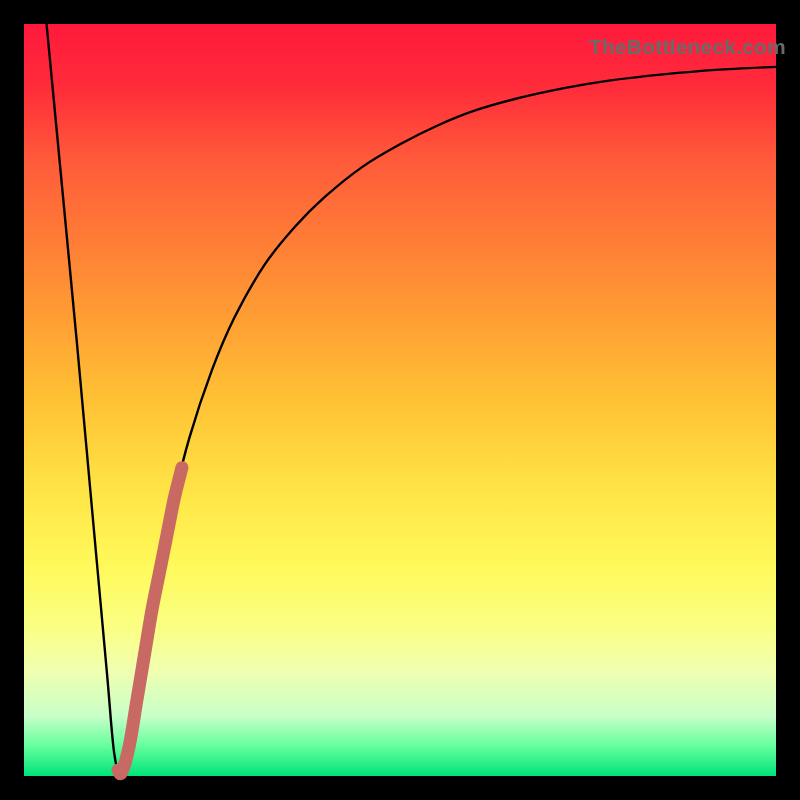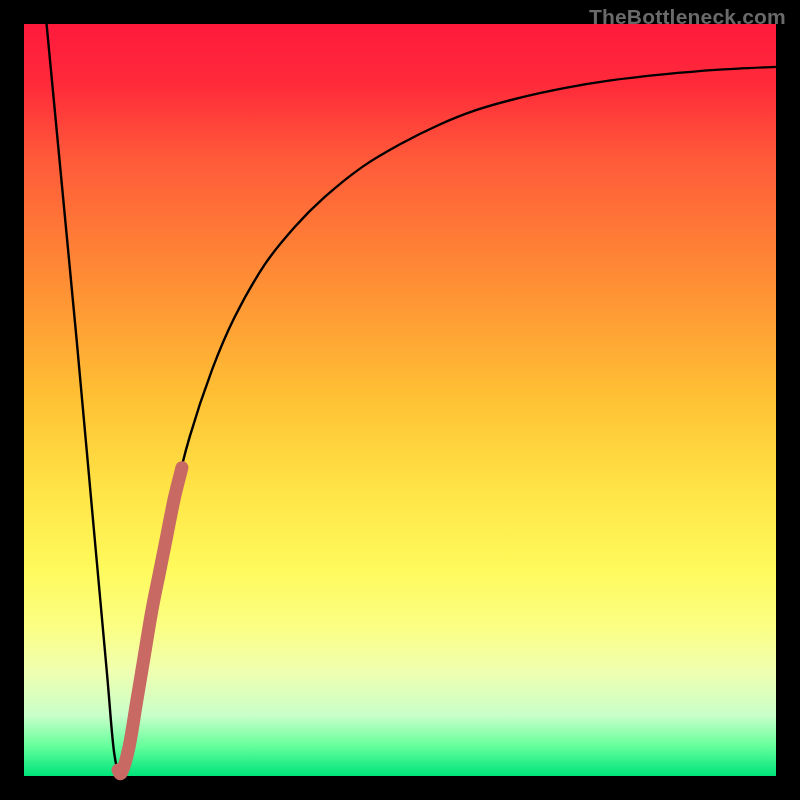--- a/index.html
+++ b/index.html
@@ -34,20 +34,21 @@
       #c8ffc8 92%,
       #65ff9c 96%,
       #00e37a 100%
     );
   }
   .watermark {
     position: absolute;
     font-family: Arial, Helvetica, sans-serif;
     font-weight: 600;
     letter-spacing: 0.2px;
+    margin-top: 30px;
   }
   svg.overlay {
     position: absolute;
     left: 0;
     top: 0;
   }
 </style>
 </head>
 <body>
 

